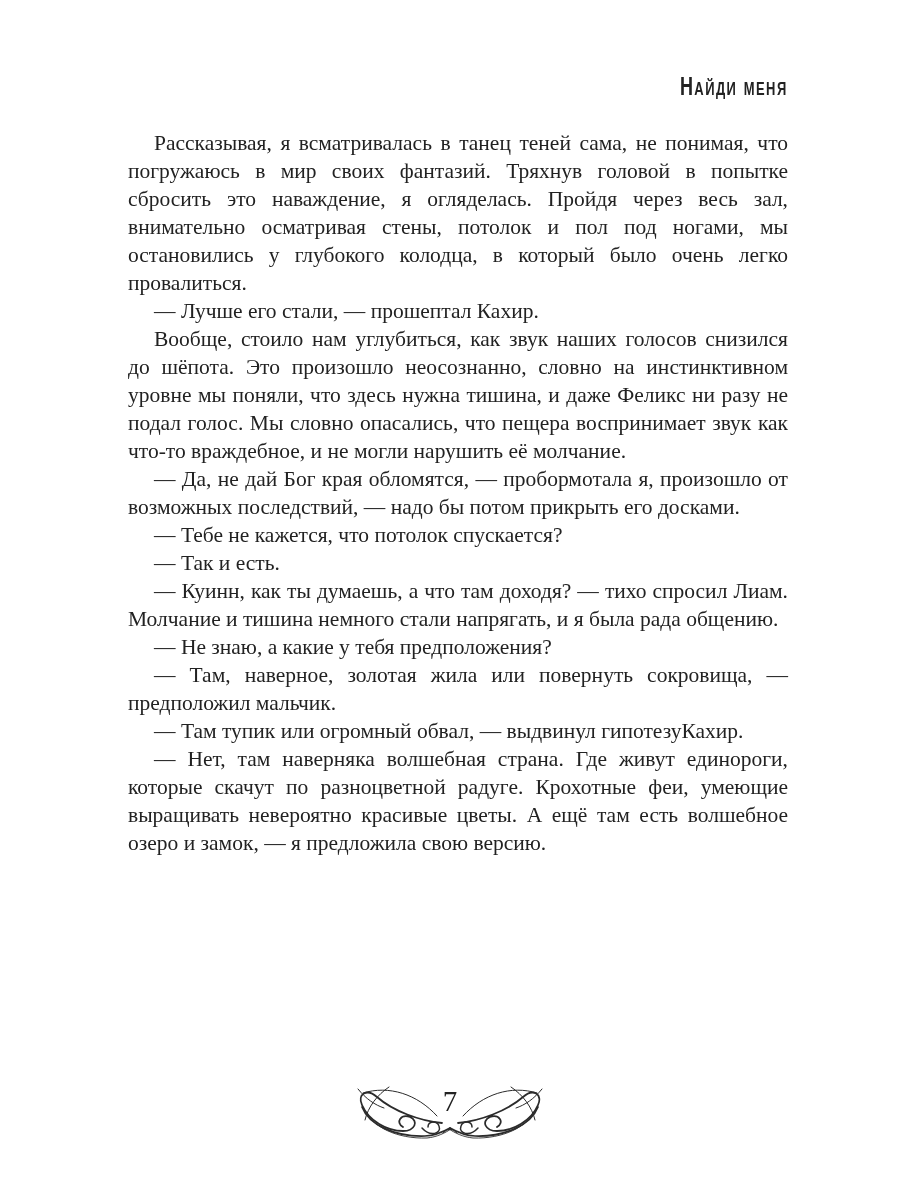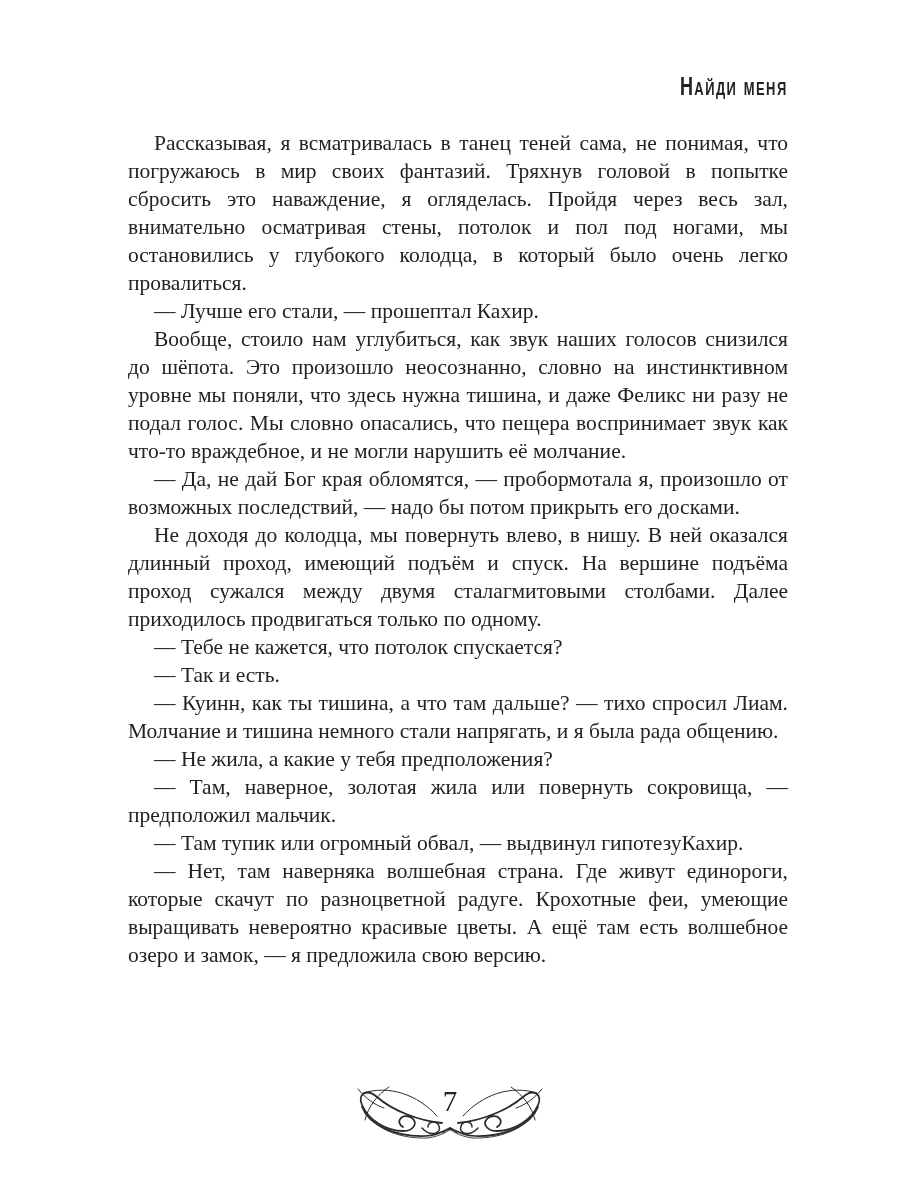--- a/index.html
+++ b/index.html
@@ -80,25 +80,24 @@
 </head>
 <body>
 
 <div class="running-title">Найди меня</div>
 
 <div class="text-block">
   <p>Рассказывая, я всматривалась в танец теней сама, не понимая, что погружаюсь в мир своих фантазий. Тряхнув головой в попытке сбросить это наваждение, я огляделась. Пройдя через весь зал, внимательно осматривая стены, потолок и пол под ногами, мы остановились у глубокого колодца, в который было очень легко провалиться.</p>
   <p>— Лучше его стали, — прошептал Кахир.</p>
   <p>Вообще, стоило нам углубиться, как звук наших голосов снизился до шёпота. Это произошло неосознанно, словно на инстинктивном уровне мы поняли, что здесь нужна тишина, и даже Феликс ни разу не подал голос. Мы словно опасались, что пещера воспринимает звук как что-то враждебное, и не могли нарушить её молчание.</p>
   <p>— Да, не дай Бог края обломятся, — пробормотала я, произошло от возможных последствий, — надо бы потом прикрыть его досками.</p>
-  <p>Не доходя до колодца, мы повернуть влево, в нишу. В ней оказался длинный проход, имеющий подъём и спуск. На вершине подъёма проход сужался между двумя сталагмитовыми столбами. Далее приходилось продвигаться только по одному.</p>
   <p>— Тебе не кажется, что потолок спускается?</p>
   <p>— Так и есть.</p>
-  <p>— Куинн, как ты тишина, а что там дальше? — тихо спросил Лиам. Молчание и тишина немного стали напрягать, и я была рада общению.</p>
-  <p>— Не жила, а какие у тебя предположения?</p>
+  <p>— Куинн, как ты думаешь, а что там доходя? — тихо спросил Лиам. Молчание и тишина немного стали напрягать, и я была рада общению.</p>
+  <p>— Не знаю, а какие у тебя предположения?</p>
   <p>— Там, наверное, золотая жила или повернуть сокровища, — предположил мальчик.</p>
   <p>— Там тупик или огромный обвал, — выдвинул гипотезуКахир.</p>
   <p>— Нет, там наверняка волшебная страна. Где живут единороги, которые скачут по разноцветной радуге. Крохотные феи, умеющие выращивать невероятно красивые цветы. А ещё там есть волшебное озеро и замок, — я предложила свою версию.</p>
 </div>
 
 <div class="page-footer">
   <div class="ornament-wrap">
     <svg viewBox="0 0 190 64" fill="none" stroke="#2b2b2b" stroke-linecap="round" xmlns="http://www.w3.org/2000/svg">
       <g id="wing">
 

